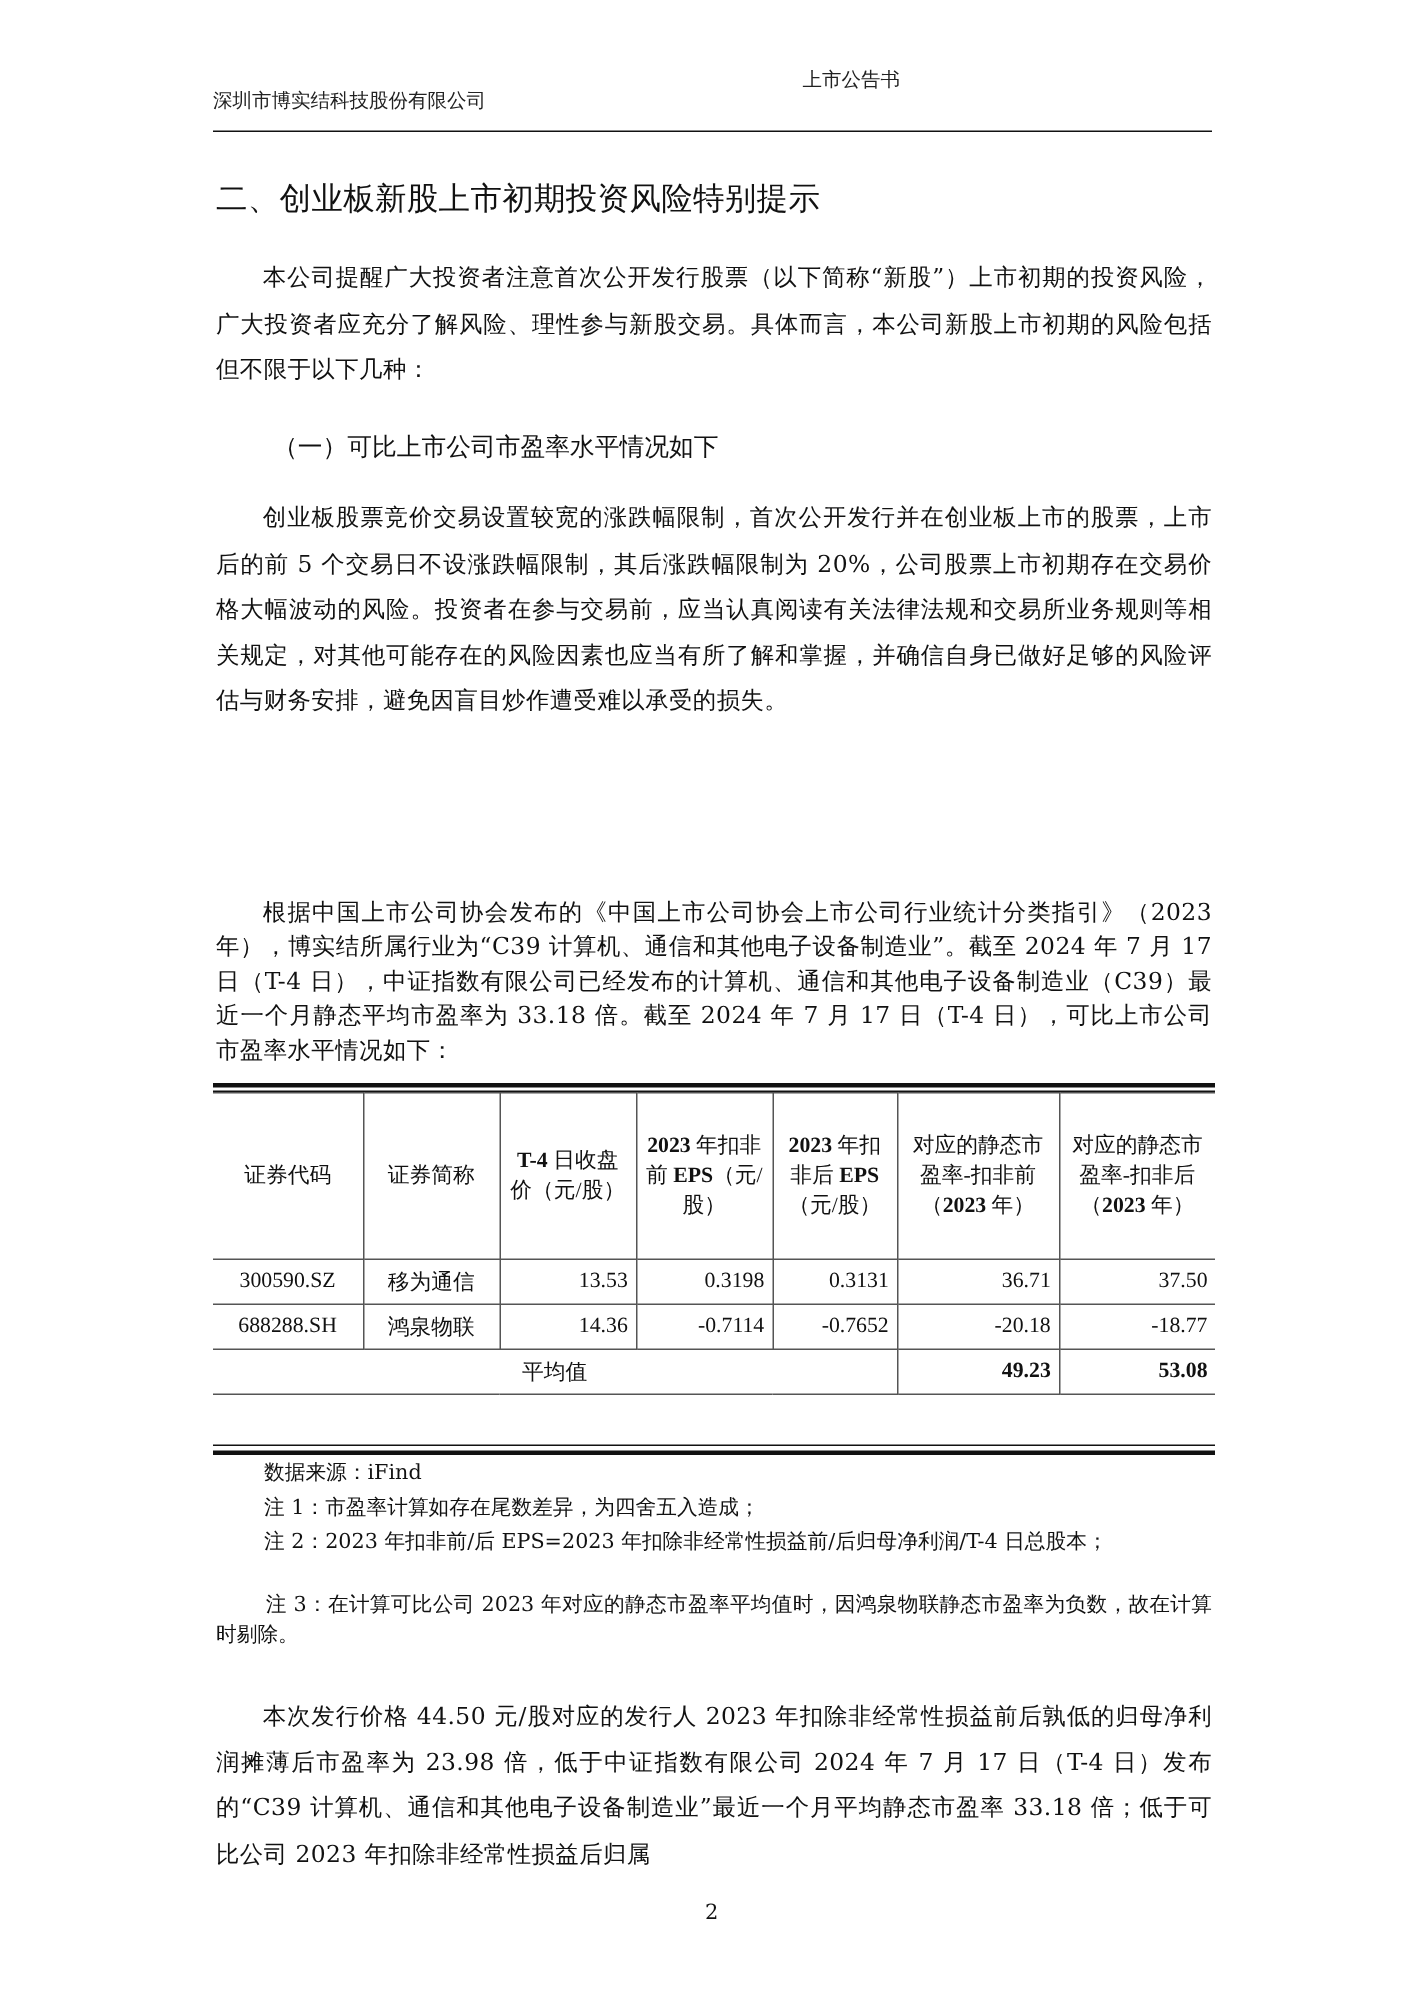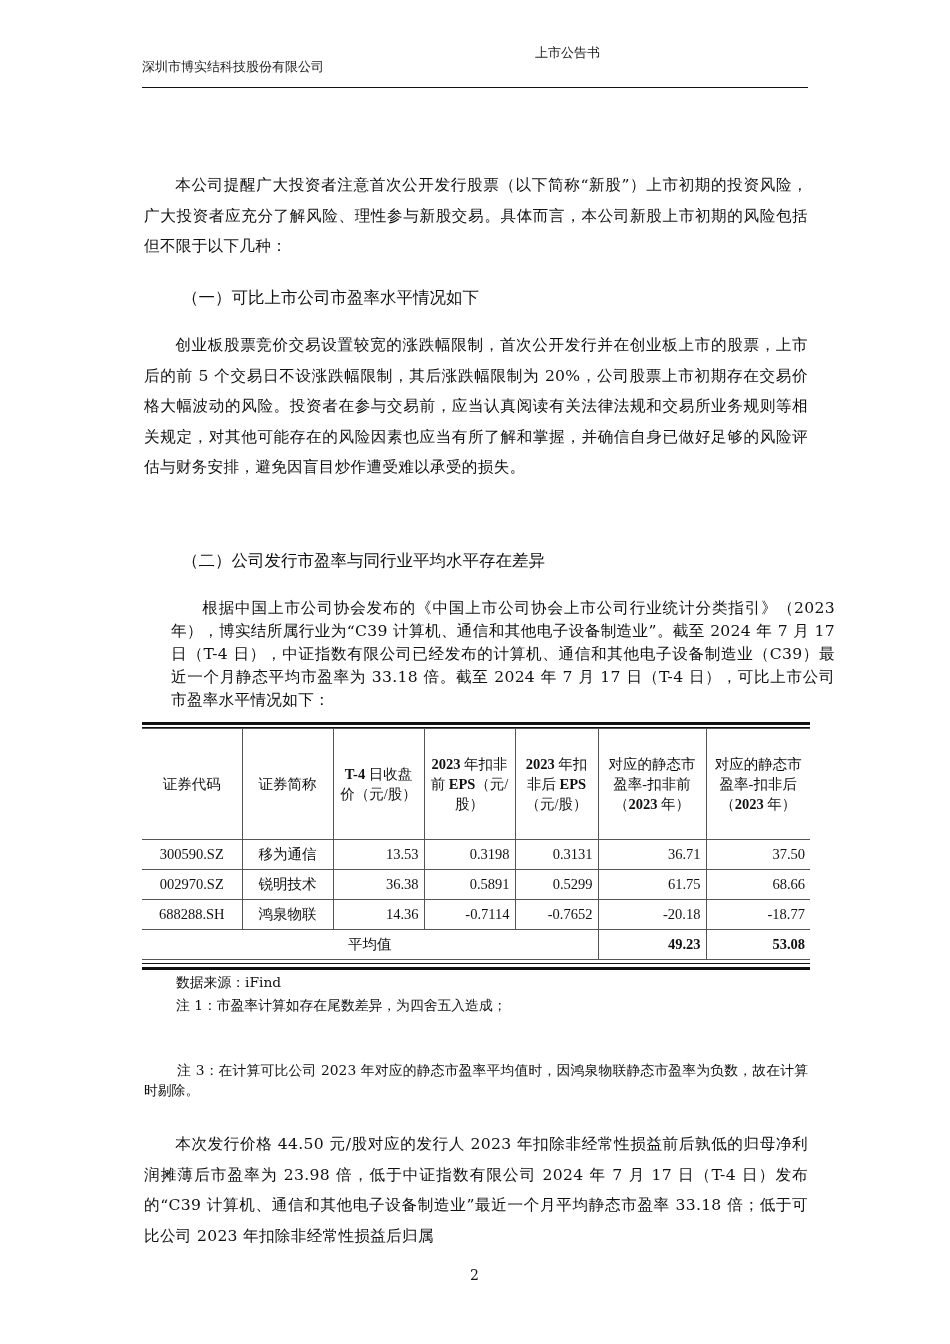--- a/index.html
+++ b/index.html
@@ -42,28 +42,28 @@
 </style>
 </head>
 <body>
 
 <div class="page">
 
   <div class="hdr-left">深圳市博实结科技股份有限公司</div>
   <div class="hdr-right">上市公告书</div>
   <div class="hdr-rule"></div>
 
+  <div class="h2">二、创业板新股上市初期投资风险特别提示</div>
 
   <div class="para" style="top:170px;">本公司提醒广大投资者注意首次公开发行股票（以下简称“新股”）上市初期的投资风险，广大投资者应充分了解风险、理性参与新股交易。具体而言，本公司新股上市初期的风险包括但不限于以下几种：</div>
 
   <div class="h3" style="top:287px;">（一）可比上市公司市盈率水平情况如下</div>
   <div class="para" style="top:330px;">创业板股票竞价交易设置较宽的涨跌幅限制，首次公开发行并在创业板上市的股票，上市后的前 5 个交易日不设涨跌幅限制，其后涨跌幅限制为 20%，公司股票上市初期存在交易价格大幅波动的风险。投资者在参与交易前，应当认真阅读有关法律法规和交易所业务规则等相关规定，对其他可能存在的风险因素也应当有所了解和掌握，并确信自身已做好足够的风险评估与财务安排，避免因盲目炒作遭受难以承受的损失。</div>
 
-  <div class="h3" style="top:550px;">（二）公司发行市盈率与同行业平均水平存在差异</div>
-  <div class="para tight" style="top:597px;margin-left:27px;">根据中国上市公司协会发布的《中国上市公司协会上市公司行业统计分类指引》（2023 年），博实结所属行业为“C39 计算机、通信和其他电子设备制造业”。截至 2024 年 7 月 17 日（T-4 日），中证指数有限公司已经发布的计算机、通信和其他电子设备制造业（C39）最近一个月静态平均市盈率为 33.18 倍。截至 2024 年 7 月 17 日（T-4 日），可比上市公司市盈率水平情况如下：</div>
+  <div class="para tight" style="top:597px;">根据中国上市公司协会发布的《中国上市公司协会上市公司行业统计分类指引》（2023 年），博实结所属行业为“C39 计算机、通信和其他电子设备制造业”。截至 2024 年 7 月 17 日（T-4 日），中证指数有限公司已经发布的计算机、通信和其他电子设备制造业（C39）最近一个月静态平均市盈率为 33.18 倍。截至 2024 年 7 月 17 日（T-4 日），可比上市公司市盈率水平情况如下：</div>
 
   <div class="dbl-top"></div>
   <div class="dbl-top2"></div>
 
   <table class="cmp">
     <colgroup>
       <col style="width:100px">
         <col style="width:91px">
         <col style="width:91px">
       <col style="width:91px">
@@ -86,29 +86,20 @@
       <tr>
         <td class="ctr">300590.SZ</td>
         <td class="ctr">移为通信</td>
         <td class="num">13.53</td>
         <td class="num">0.3198</td>
         <td class="num">0.3131</td>
         <td class="num">36.71</td>
         <td class="num">37.50</td>
       </tr>
       <tr>
-        <td class="ctr">002970.SZ</td>
-        <td class="ctr">锐明技术</td>
-        <td class="num">36.38</td>
-        <td class="num">0.5891</td>
-        <td class="num">0.5299</td>
-        <td class="num">61.75</td>
-        <td class="num">68.66</td>
-      </tr>
-      <tr>
         <td class="ctr">688288.SH</td>
         <td class="ctr">鸿泉物联</td>
         <td class="num">14.36</td>
         <td class="num">-0.7114</td>
         <td class="num">-0.7652</td>
         <td class="num">-20.18</td>
         <td class="num">-18.77</td>
       </tr>
       <tr>
         <td class="ctr" colspan="5">平均值</td>
@@ -116,18 +107,19 @@
         <td class="num"><b>53.08</b></td>
       </tr>
     </tbody>
   </table>
 
   <div class="dbl-bot"></div>
   <div class="dbl-bot2"></div>
 
   <div class="note" style="top:972px;">数据来源：iFind</div>
   <div class="note" style="top:995px;">注 1：市盈率计算如存在尾数差异，为四舍五入造成；</div>
+  <div class="note" style="top:1018px;">注 2：2023 年扣非前/后 EPS=2023 年扣除非经常性损益前/后归母净利润/T-4 日总股本；</div>
   <div class="note-wrap" style="top:1060px;">注 3：在计算可比公司 2023 年对应的静态市盈率平均值时，因鸿泉物联静态市盈率为负数，故在计算时剔除。</div>
 
   <div class="para" style="top:1114px;margin-top:15px;">本次发行价格 44.50 元/股对应的发行人 2023 年扣除非经常性损益前后孰低的归母净利润摊薄后市盈率为 23.98 倍，低于中证指数有限公司 2024 年 7 月 17 日（T-4 日）发布的“C39 计算机、通信和其他电子设备制造业”最近一个月平均静态市盈率 33.18 倍；低于可比公司 2023 年扣除非经常性损益后归属</div>
 
   <div class="pageno">2</div>
 </div>
 
 </body></html>

